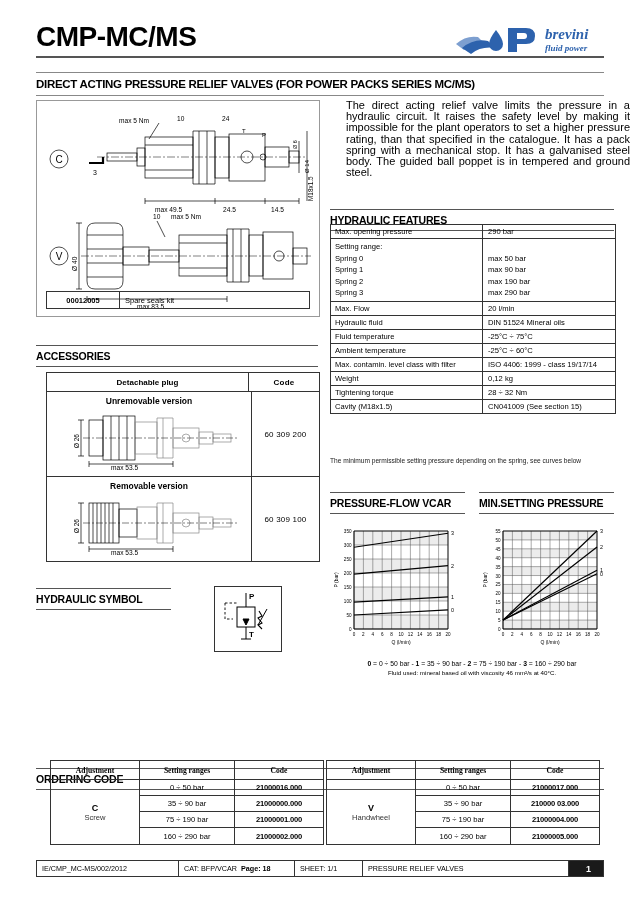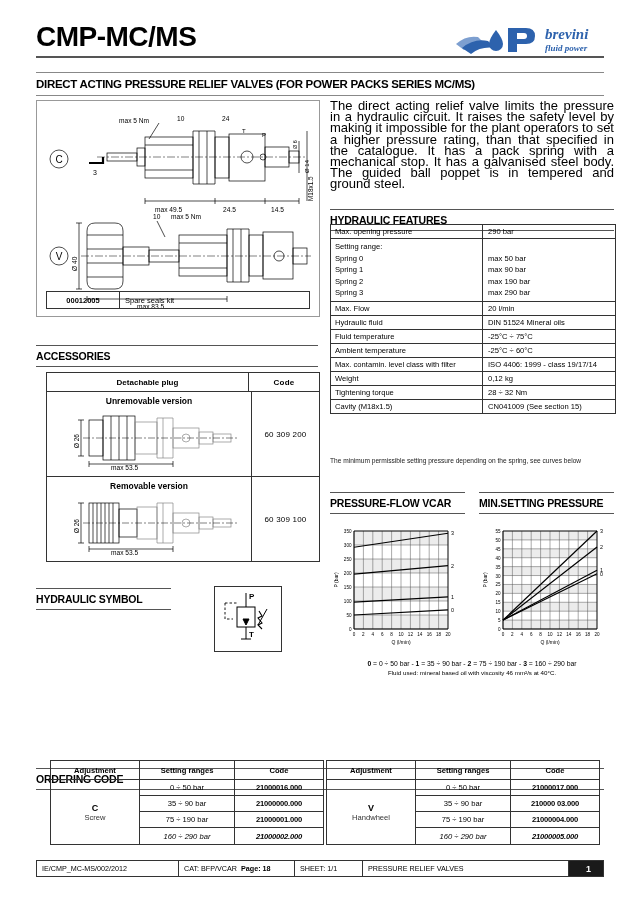--- a/index.html
+++ b/index.html
@@ -34,21 +34,21 @@
   #acc-table .cr{width:70px;display:flex;align-items:center;justify-content:center;font-size:8px;letter-spacing:.2px;}
   #acc-table .hrow{height:18px;font-weight:bold;}
   #acc-table .hrow .cl{display:flex;align-items:center;justify-content:center;text-align:center;}
   #acc-table .brow{height:84px;}
   .acc-cap{text-align:center;font-weight:bold;font-size:8.5px;padding-top:4px;}
 
   #sym-head{position:absolute;left:36px;top:588px;width:135px;}
   #sym-box{position:absolute;left:214px;top:586px;width:66px;height:64px;border:1px solid #333;}
 
   
-  #intro{position:absolute;left:330px;top:100px;width:284px;font-size:13px;line-height:11.2px;text-align:justify;}
+  #intro{position:absolute;left:346px;top:100px;width:284px;font-size:11px;line-height:11.2px;text-align:justify;}
   #hf-head{position:absolute;left:330px;top:209px;width:284px;}
   #hf-table{position:absolute;left:330px;top:224px;width:284px;border:1px solid #333;font-size:7.6px;}
   #hf-table .row{display:flex;border-bottom:1px solid #333;min-height:13px;}
   #hf-table .row:last-child{border-bottom:none;}
   #hf-table .k{width:152px;border-right:1px solid #333;padding:2px 0 2px 4px;box-sizing:border-box;}
   #hf-table .v{flex:1;padding:2px 0 2px 5px;box-sizing:border-box;}
   #hf-table .tall .k,#hf-table .tall .v{line-height:11.6px;padding-top:2px;padding-bottom:2px;}
   #hf-note{position:absolute;left:330px;top:457px;width:284px;font-size:6.6px;color:#222;}
 
   #ch-heads{position:absolute;left:330px;top:492px;width:284px;display:flex;gap:14px;}
@@ -56,30 +56,30 @@
   #charts{position:absolute;left:330px;top:525px;width:284px;height:135px;}
   .chart{position:absolute;top:0;width:135px;height:130px;}
   .chart.c1{left:0;} .chart.c2{left:149px;}
   #ch-legend{position:absolute;left:330px;top:660px;width:284px;text-align:center;font-size:6.8px;}
   #ch-legend .l2{font-size:6.2px;padding-top:2px;}
 
   
   #oc-head{position:absolute;left:36px;top:728px;right:36px;margin-top:40px;}
   .oc-table{position:absolute;top:760px;width:272px;border:1px solid #333;font-size:7.6px;}
   #oc-left{left:50px;} #oc-right{left:326px;}
-  .oc-table .hrow{display:flex;height:18px;font-weight:bold;border-bottom:1px solid #333;}
+  .oc-table .hrow{display:flex;height:18px;font-weight:bold;border-bottom:1px solid #333;font-family:Liberation Serif, serif;}
   .oc-table .hrow>div{display:flex;align-items:center;justify-content:center;}
   .oc-table .body{display:flex;}
   .oc-table .adjcol{width:88px;border-right:1px solid #333;display:flex;flex-direction:column;align-items:center;justify-content:center;}
   .oc-table .adjcol .big{font-weight:bold;font-size:9px;}
   .oc-table .adjcol .sm{font-size:7.6px;color:#333;}
   .oc-table .rngcol{flex:1;border-right:1px solid #333;}
   .oc-table .codecol{width:88px;}
   .oc-table .cell{height:16px;display:flex;align-items:center;justify-content:center;border-bottom:1px solid #333;box-sizing:border-box;}
-  .oc-table .cell:last-child{border-bottom:none;font-style:italic;}
+  .oc-table .cell:last-child{border-bottom:none;}
   .oc-table .codecol .cell{font-weight:bold;letter-spacing:-0.2px;}
   .oc-table .hrow .h1{width:88px;border-right:1px solid #333;}
   .oc-table .hrow .h2{flex:1;border-right:1px solid #333;}
   .oc-table .hrow .h3{width:88px;}
 
   
   #footer{position:absolute;left:36px;top:860px;width:568px;height:17px;border:1px solid #333;display:flex;font-size:7.2px;box-sizing:border-box;}
   #footer .f{display:flex;align-items:center;padding-left:5px;border-right:1px solid #333;box-sizing:border-box;}
   #footer .f1{width:142px;} #footer .f2{width:116px;} #footer .f3{width:68px;}
   #footer .f4{flex:1;}

